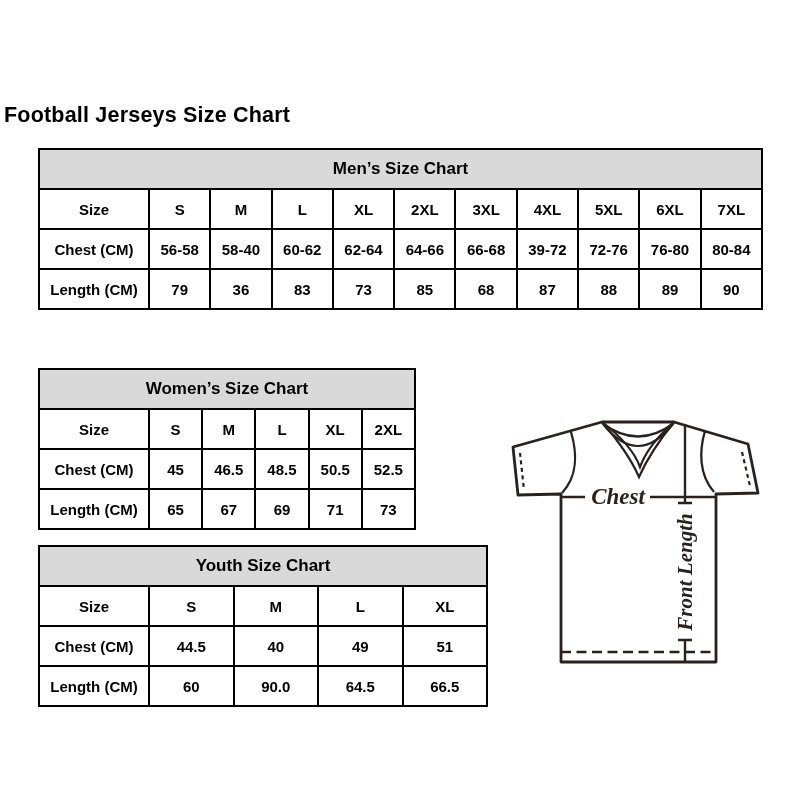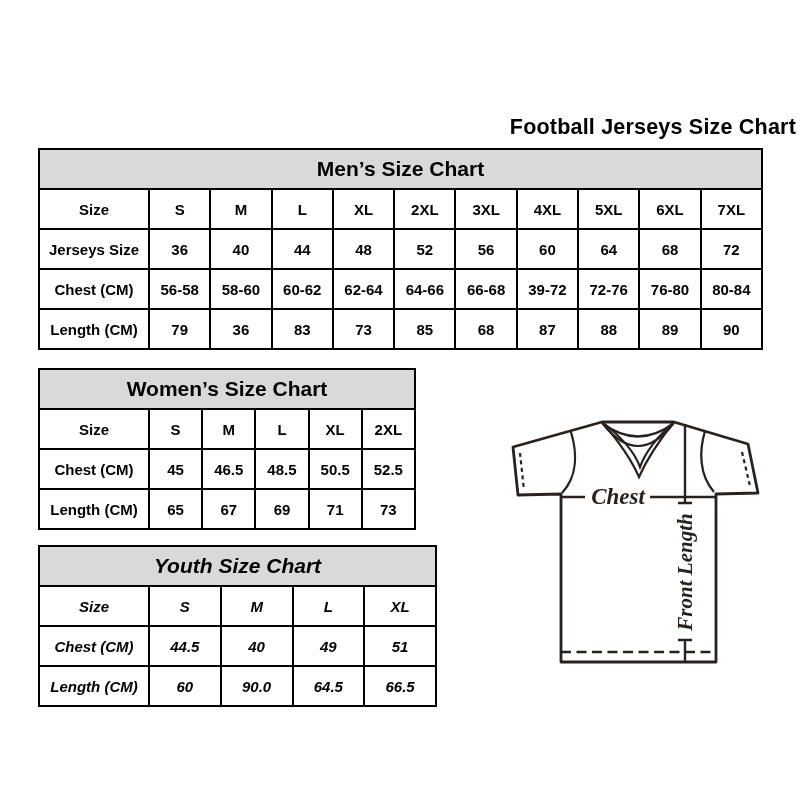--- a/index.html
+++ b/index.html
@@ -10,22 +10,22 @@
     background: #ffffff;
     overflow: hidden;
     font-family: "Liberation Sans", sans-serif;
     color: #000;
   }
   .title {
     position: absolute;
     top: 99px;
     left: 0;
     width: 780px;
-    margin: 16px;
-    text-align: right;
+    margin: 4px;
+    text-align: left;
     font-size: 21.5px;
     font-weight: bold;
     letter-spacing: 0.2px;
     color: #000;
   }
   table.size-table {
     position: absolute;
     border-collapse: collapse;
     table-layout: fixed;
     background: #fff;
@@ -37,26 +37,26 @@
     height: 38px;
     padding: 0;
     font-weight: bold;
     font-size: 15px;
     font-family: "Liberation Sans", sans-serif;
     overflow: hidden;
     white-space: nowrap;
   }
   table.size-table thead th.section-header {
     background: #d9d9d9;
-    font-size: 21px;
+    font-size: 17px;
   }
   col.label-col { width: 110px; }
   .tbl-mens   { left: 38px; top: 148px; width: 725px; }
   .tbl-womens { left: 38px; top: 368px; width: 378px; }
-  .tbl-youth  { left: 38px; top: 545px; width: 399px; font-style: italic; }
+  .tbl-youth  { left: 38px; top: 545px; width: 450px; }
   .jersey-svg {
     position: absolute;
     left: 495px;
     top: 405px;
   }
   .jersey-label {
     font-family: "Liberation Serif", serif;
     font-style: italic;
     font-weight: bold;
     fill: #2a211c;
@@ -96,36 +96,23 @@
           <td>L</td>
           <td>XL</td>
           <td>2XL</td>
           <td>3XL</td>
           <td>4XL</td>
           <td>5XL</td>
           <td>6XL</td>
           <td>7XL</td>
         </tr>
         <tr>
-          <th scope="row">Jerseys Size</th>
-          <td>36</td>
-          <td>40</td>
-          <td>44</td>
-          <td>48</td>
-          <td>52</td>
-          <td>56</td>
-          <td>60</td>
-          <td>64</td>
-          <td>68</td>
-          <td>72</td>
-        </tr>
-        <tr>
           <th scope="row">Chest (CM)</th>
           <td>56-58</td>
-          <td>58-60</td>
+          <td>58-40</td>
           <td>60-62</td>
           <td>62-64</td>
           <td>64-66</td>
           <td>66-68</td>
           <td>39-72</td>
           <td>72-76</td>
           <td>76-80</td>
           <td>80-84</td>
         </tr>
         <tr>

